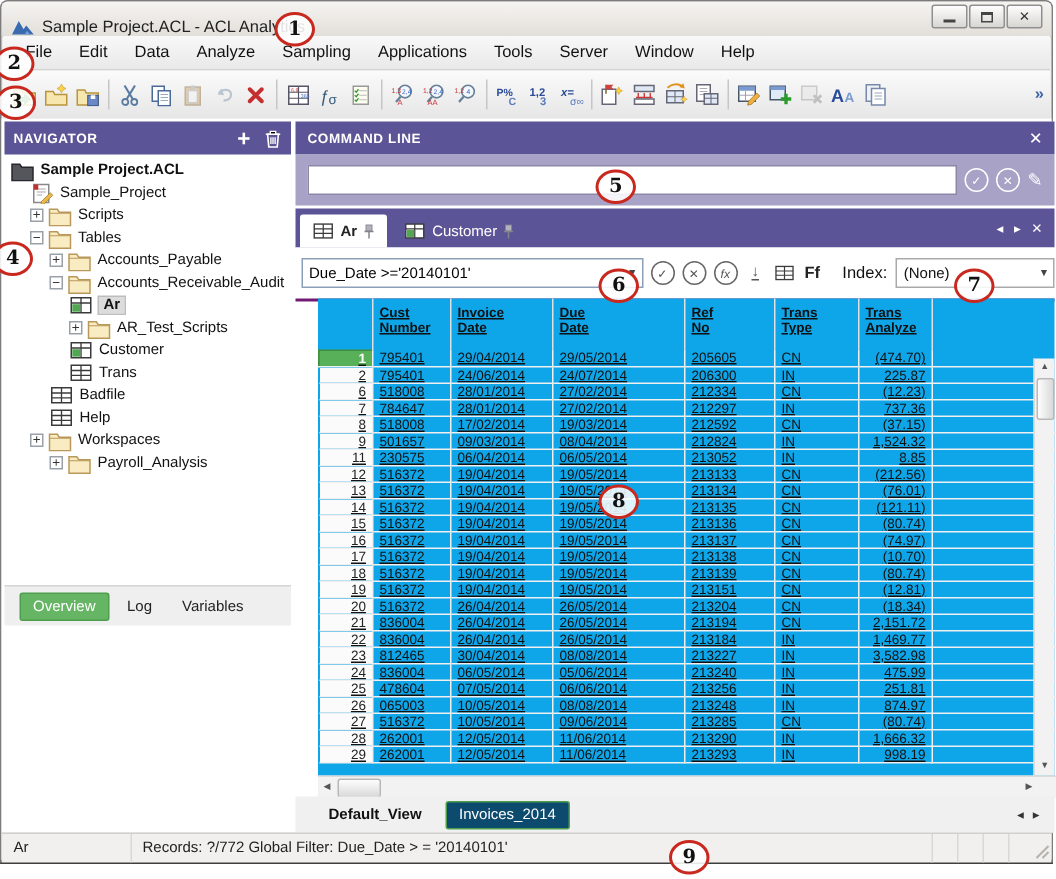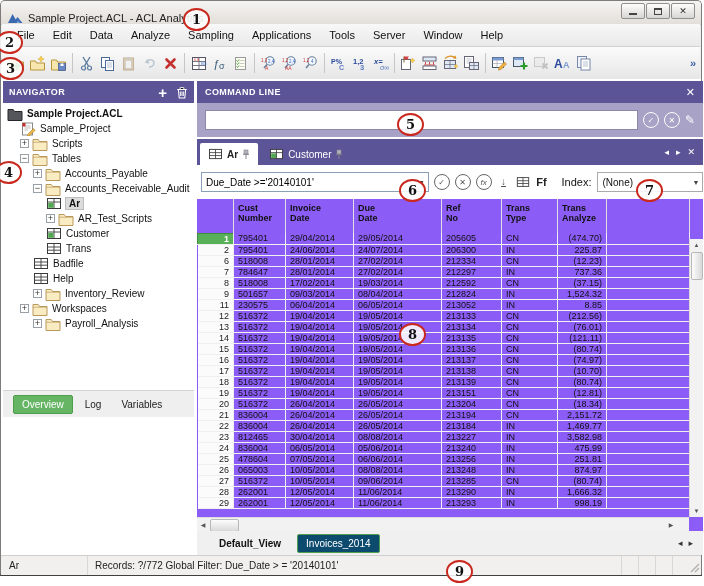--- a/index.html
+++ b/index.html
@@ -76,21 +76,21 @@
   .fico{width:14px;height:14px;border:1px solid #666;border-radius:50%;display:flex;align-items:center;justify-content:center;
         font-size:8px;color:#555;flex:0 0 auto;}
   .fico.noc{border:0;border-radius:0;}
   .dl{font-size:10px;border-bottom:1.5px solid #555;line-height:9px;}
   .ff{font-weight:bold;font-size:11px;color:#222;}
   .idxlab{font-size:11px;margin-left:8px;}
   .icombo{width:112px;height:20px;border:1px solid #aaa;display:flex;align-items:center;font-size:10px;
           padding-left:5px;box-sizing:border-box;}
   .icombo .fcaret{margin-left:auto;}
   
-  .tablewrap{position:absolute;left:0;top:118px;right:0;height:332px;background:#8b5cf6;}
+  .tablewrap{position:absolute;left:15px;top:118px;right:0;height:332px;background:#0ea5e9;text-decoration:underline;}
   table.grid{border-collapse:collapse;table-layout:fixed;width:492px;font-size:9px;}
   table.grid th{font-weight:bold;text-align:left;vertical-align:top;padding:4px 4px 2px 4px;height:34px;
                 border-right:1px solid #e0e0e0;box-sizing:border-box;}
   table.grid td{height:11px;padding:0 4px;border-right:1px solid #efefef;border-bottom:1px solid #f0f0f0;
                 overflow:hidden;white-space:nowrap;box-sizing:border-box;}
   td.gut{text-align:right;border-right:1px solid #cccccc;background:#fbfbfb;color:#222;}
   td.sel{background:#58b158;border:1px solid #3f8f3f;color:#fff;font-weight:bold;}
   th.amt,td.amt{text-align:right;}
   .vscroll{position:absolute;right:0;top:40px;width:13px;height:278px;background:#f2f2f2;border-left:1px solid #dcdcdc;}
   .vthumb{position:absolute;left:1px;top:13px;width:10px;height:26px;background:linear-gradient(90deg,#fdfdfd,#d9d9d9);
@@ -489,29 +489,20 @@
             </span>
             <span class="lab">Badfile</span>
           </div>
         <div class="trow" style="padding-left:30px">
             <span class="ticon">
               <svg width="16" height="13">
                 <use href="#s-table"></use>
               </svg>
             </span>
             <span class="lab">Help</span>
-          </div>
-        <div class="trow" style="padding-left:30px">
-            <span class="exp plus"></span>
-            <span class="ticon">
-              <svg width="16" height="14">
-                <use href="#s-folder"></use>
-              </svg>
-            </span>
-            <span class="lab">Inventory_Review</span>
           </div>
         <div class="trow" style="padding-left:17px">
             <span class="exp plus"></span>
             <span class="ticon">
               <svg width="16" height="14">
                 <use href="#s-folder"></use>
               </svg>
             </span>
             <span class="lab">Workspaces</span>
           </div>

